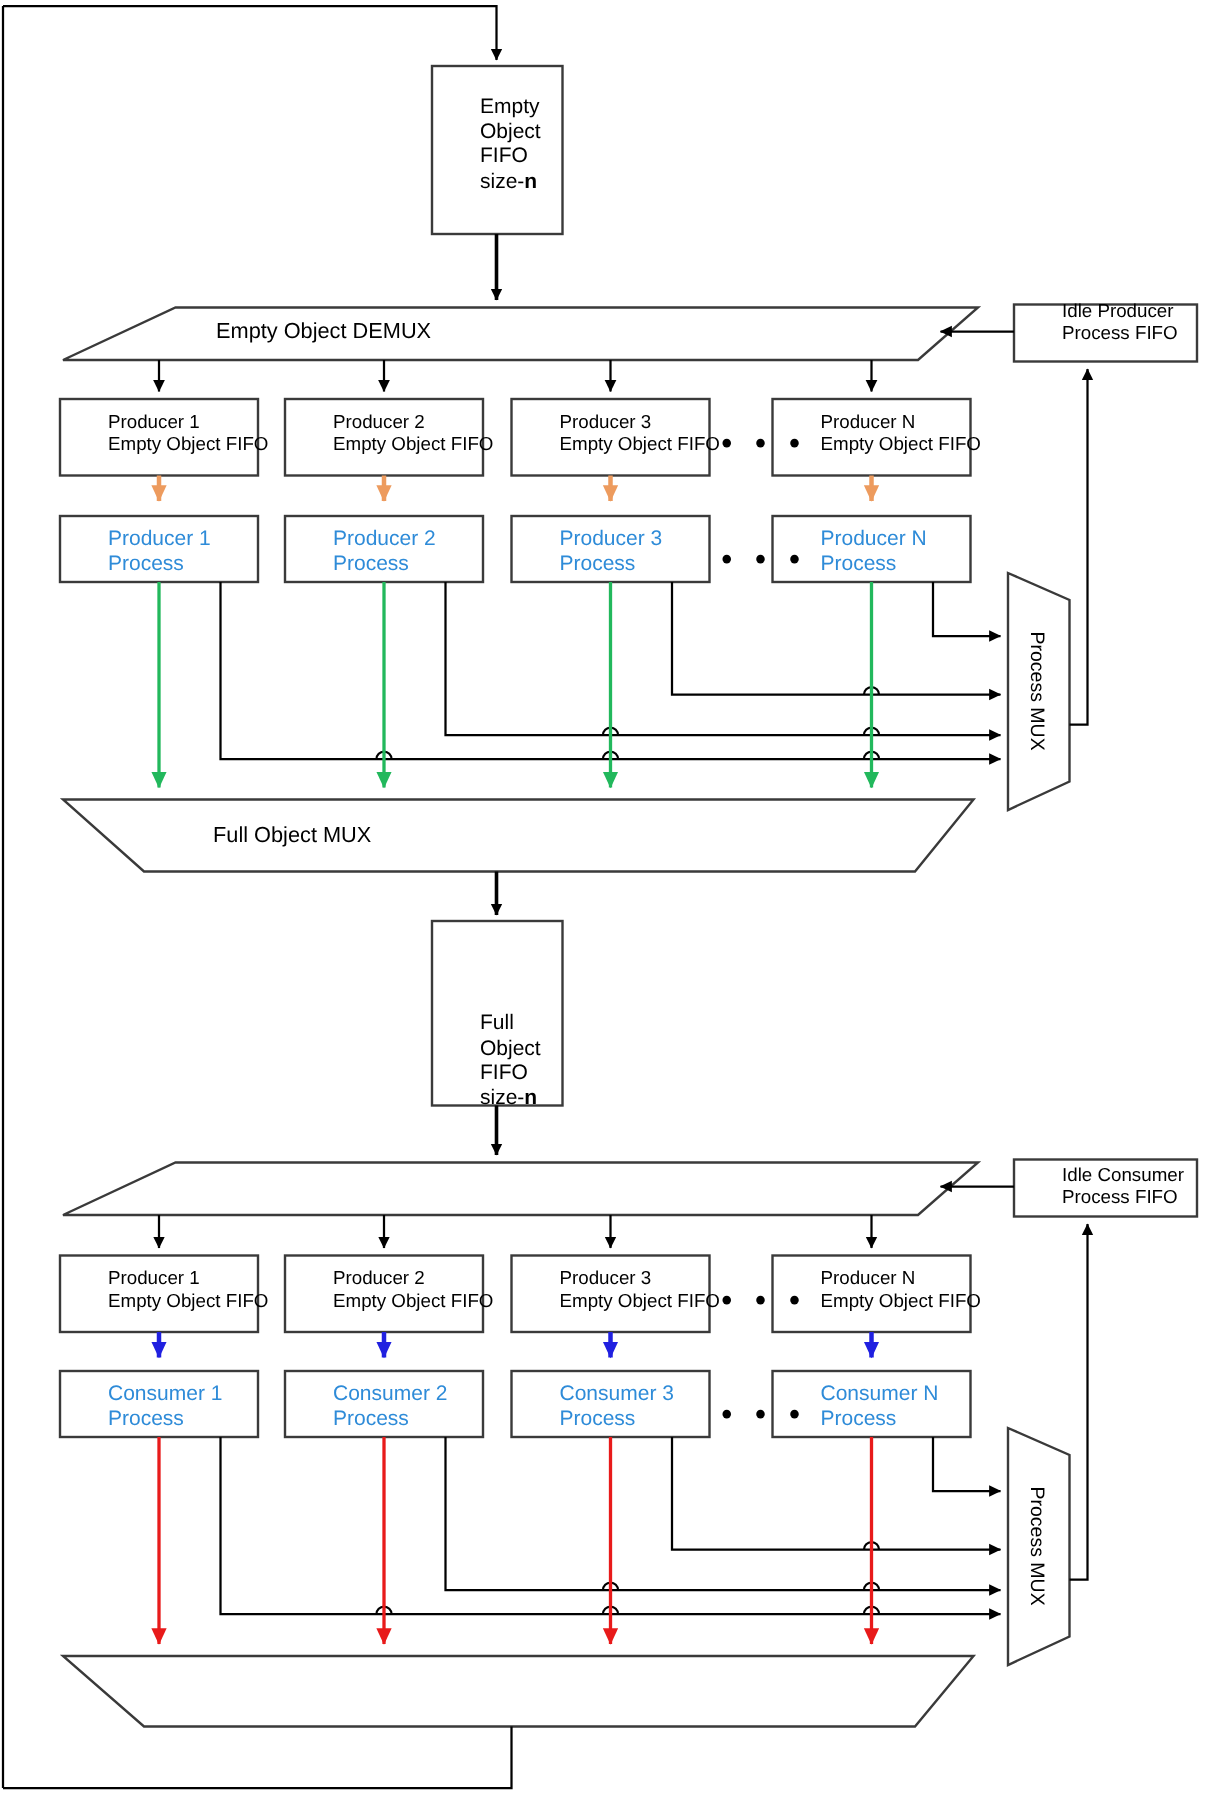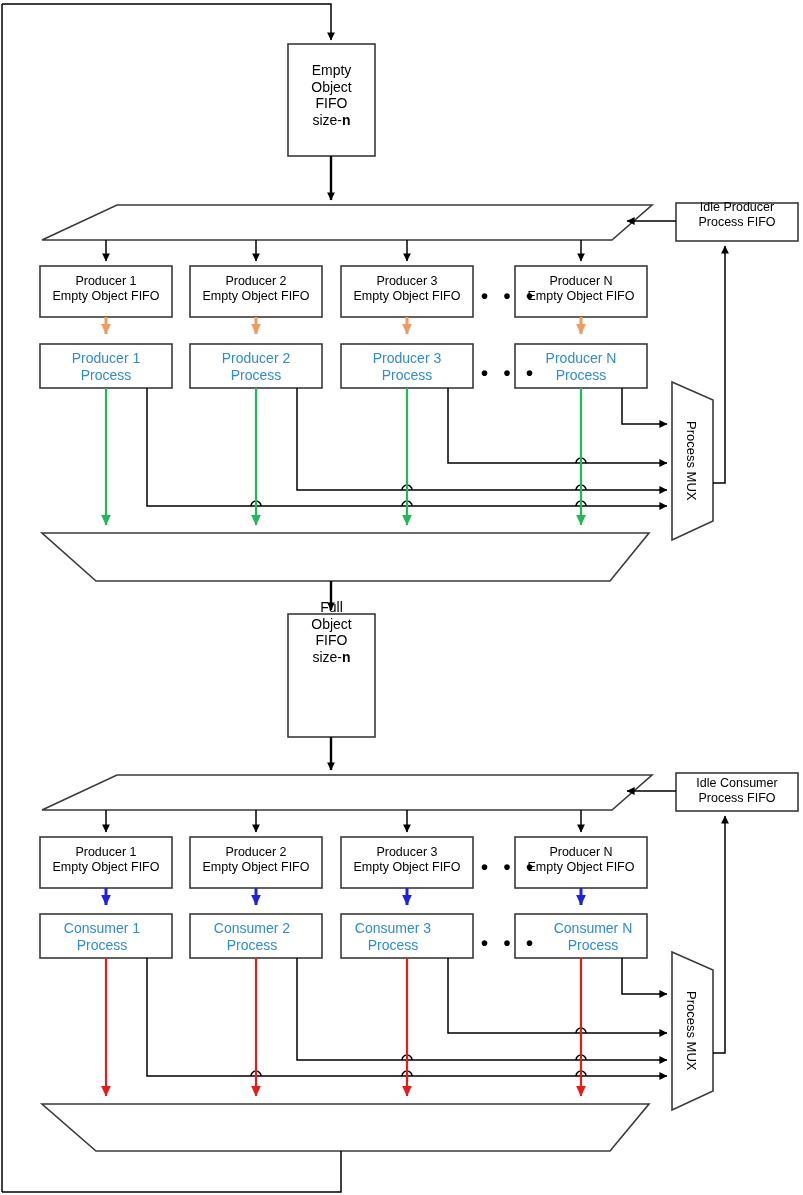--- a/index.html
+++ b/index.html
@@ -1,20 +1,20 @@
 <!DOCTYPE html>
 <html><head>
 <meta charset="utf-8">
 <style>
   html,body{margin:0;padding:0;background:#ffffff;}
   body{font-family:"Liberation Sans","DejaVu Sans",sans-serif;}
   #stage{position:relative;width:803px;height:1195px;background:#fff;overflow:hidden;}
   #stage svg{position:absolute;left:0;top:0;}
-  .lbl{position:absolute;text-align:center;line-height:1.18;color:#000;
-       font-family:"Liberation Sans","DejaVu Sans",sans-serif;}
+  .lbl{position:absolute;line-height:1.18;color:#000;
+       font-family:"Liberation Sans","DejaVu Sans",sans-serif;margin-left:32px;}
   .proc-lbl{color:#2E8BD8;}
   .vert{position:absolute;color:#000;font-family:"Liberation Sans","DejaVu Sans",sans-serif;
         transform-origin:0 0;white-space:nowrap;}
   .dots{position:absolute;color:#000;letter-spacing:5px;font-size:20px;font-weight:700;line-height:1;}
 </style>
 </head>
 <body>
 
 <div id="stage">
 
@@ -174,20 +174,21 @@
   </g>
 </svg>
 
 <div class="lbl" style="left:288px;top:62px;width:87px;font-size:14px;">
   <div>Empty</div>
   <div>Object</div>
   <div>FIFO</div>
   <div><span>size-</span><b>n</b></div>
 </div>
 
+<div class="lbl" style="left:112px;top:213px;width:470px;font-size:14.5px;">Empty Object DEMUX</div>
 
 <div class="lbl" style="left:676px;top:200px;width:122px;font-size:12.5px;">
   <div>Idle Producer</div>
   <div>Process FIFO</div>
 </div>
 
 <div class="lbl" style="left:40px;top:274px;width:132px;font-size:12.5px;">
   <div>Producer 1</div>
   <div>Empty Object FIFO</div>
 </div>
@@ -218,22 +219,23 @@
   <div>Process</div>
 </div>
 <div class="lbl proc-lbl" style="left:515px;top:350px;width:132px;font-size:14px;">
   <div>Producer N</div>
   <div>Process</div>
 </div>
 <div class="dots" style="left:481px;top:363px;">• • •</div>
 
 <div class="vert" style="left:699px;top:421px;font-size:13px;transform:rotate(90deg);">Process MUX</div>
 
-
-<div class="lbl" style="left:288px;top:599px;width:87px;font-size:14px;">
+<div class="lbl" style="left:110px;top:549px;width:470px;font-size:14.5px;">Full Object MUX</div>
+
+<div class="lbl" style="left:288px;top:673px;width:87px;font-size:14px;">
   <div>Full</div>
   <div>Object</div>
   <div>FIFO</div>
   <div><span>size-</span><b>n</b></div>
 </div>
 
 
 <div class="lbl" style="left:676px;top:776px;width:122px;font-size:12.5px;">
   <div>Idle Consumer</div>
   <div>Process FIFO</div>
@@ -254,21 +256,21 @@
 <div class="lbl" style="left:515px;top:845px;width:132px;font-size:12.5px;">
   <div>Producer N</div>
   <div>Empty Object FIFO</div>
 </div>
 <div class="dots" style="left:481px;top:857px;">• • •</div>
 
 <div class="lbl proc-lbl" style="left:40px;top:920px;width:124px;font-size:14px;">
   <div>Consumer 1</div>
   <div>Process</div>
 </div>
-<div class="lbl proc-lbl" style="left:180px;top:920px;width:144px;font-size:14px;">
+<div class="lbl proc-lbl" style="left:190px;top:920px;width:144px;font-size:14px;">
   <div>Consumer 2</div>
   <div>Process</div>
 </div>
 <div class="lbl proc-lbl" style="left:341px;top:920px;width:104px;font-size:14px;">
   <div>Consumer 3</div>
   <div>Process</div>
 </div>
 <div class="lbl proc-lbl" style="left:515px;top:920px;width:156px;font-size:14px;">
   <div>Consumer N</div>
   <div>Process</div>

